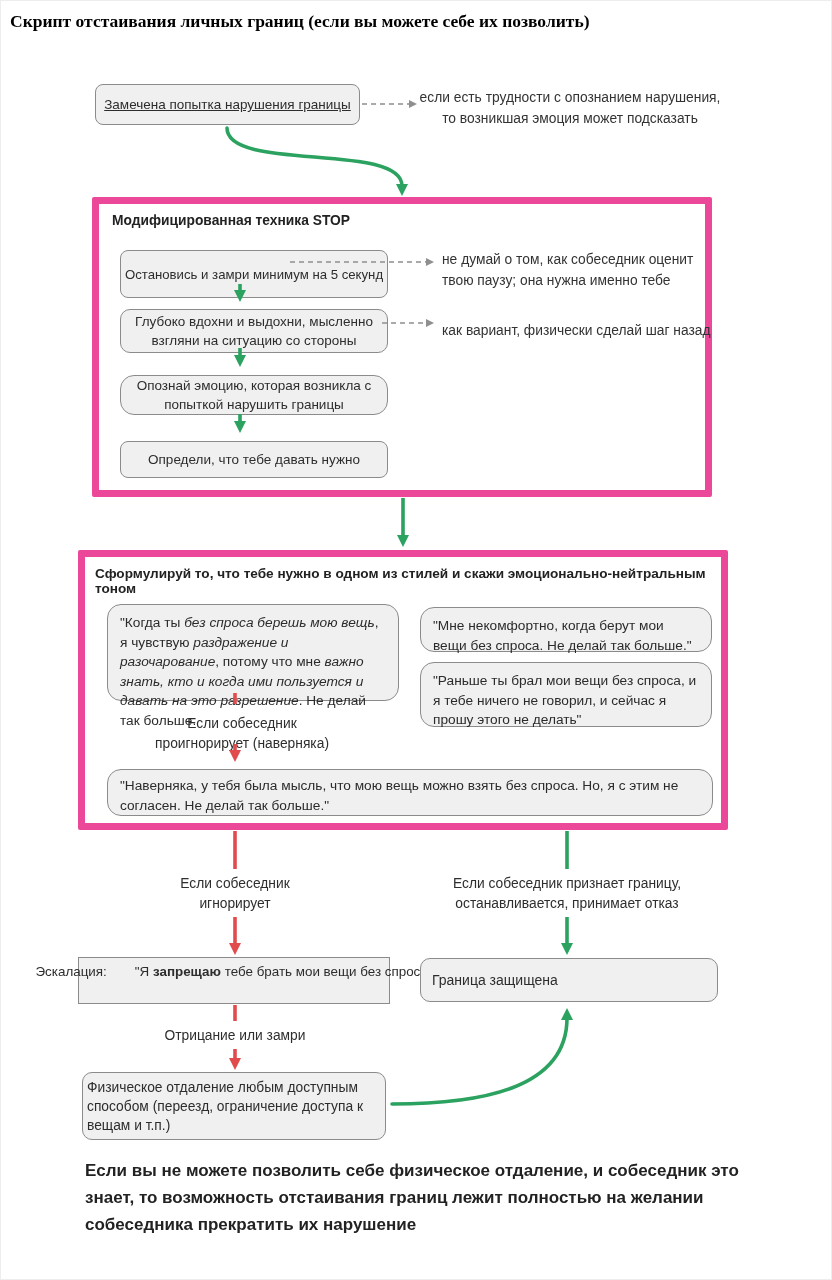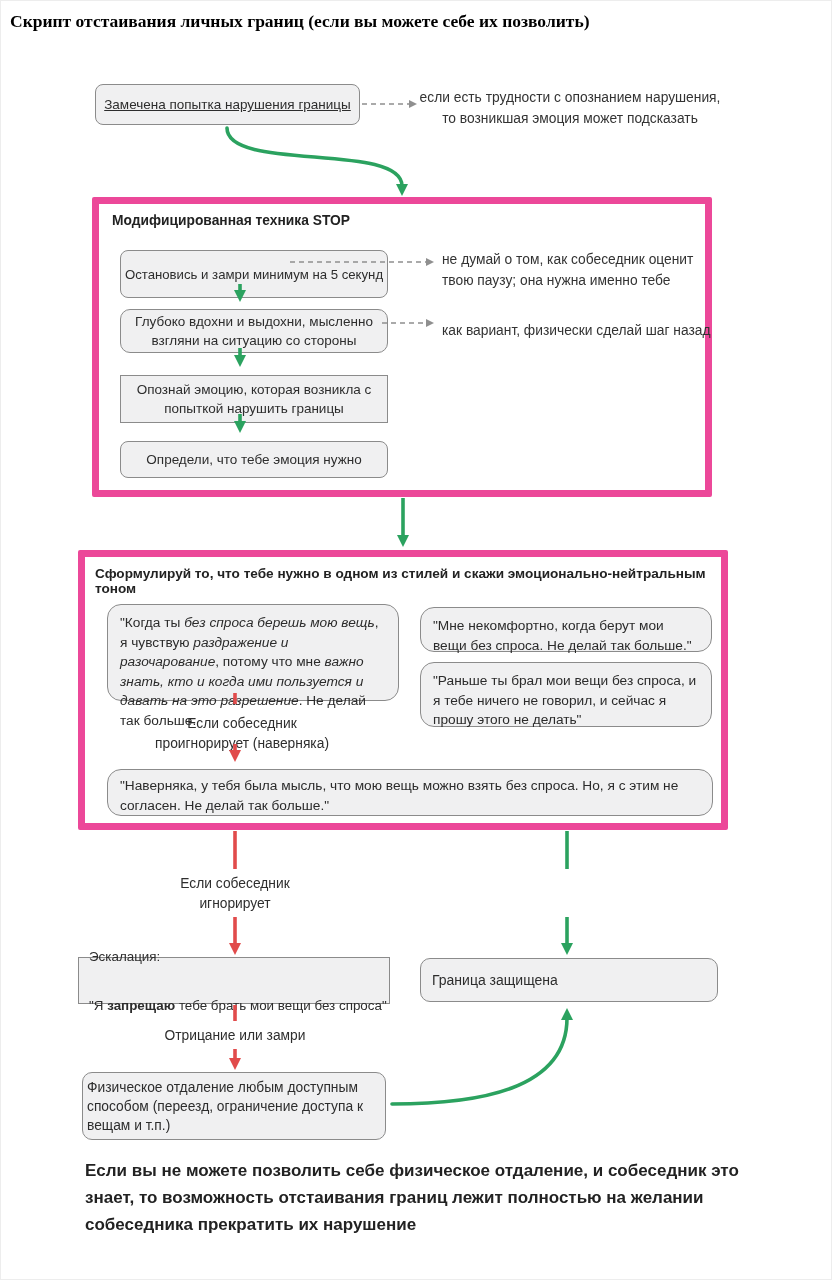--- a/index.html
+++ b/index.html
@@ -46,23 +46,23 @@
   <div class="abs node" style="left:95px;top:84px;width:265px;height:41px;border-radius:8px;text-decoration:underline;">Замечена попытка нарушения границы</div>
   <div class="abs note center" style="left:418px;top:87px;width:304px;">если есть трудности с опознанием нарушения,
 то возникшая эмоция может подсказать</div>
 
   <div class="abs container" style="left:92px;top:197px;width:620px;height:300px;">
     <div class="abs container-header" style="left:13px;top:9px;">Модифицированная техника STOP</div>
 
     <div class="abs node" style="left:21px;top:46px;width:268px;height:48px;border-radius:8px;font-size:13.2px;">Остановись и замри минимум на 5 секунд</div>
     <div class="abs node" style="left:21px;top:105px;width:268px;height:44px;border-radius:10px;">Глубоко вдохни и выдохни, мысленно
 взгляни на ситуацию со стороны</div>
-    <div class="abs node" style="left:21px;top:171px;width:268px;height:48px;border-radius:0;">Опознай эмоцию, которая возникла с
+    <div class="abs node" style="left:21px;top:171px;width:268px;height:40px;border-radius:14px;">Опознай эмоцию, которая возникла с
 попыткой нарушить границы</div>
-    <div class="abs node" style="left:21px;top:237px;width:268px;height:37px;border-radius:8px;">Определи, что тебе эмоция нужно</div>
+    <div class="abs node" style="left:21px;top:237px;width:268px;height:37px;border-radius:8px;">Определи, что тебе давать нужно</div>
 
     <div class="abs note" style="left:343px;top:45px;width:270px;">не думай о том, как собеседник оценит
 твою паузу; она нужна именно тебе</div>
     <div class="abs note" style="left:343px;top:116px;width:280px;">как вариант, физически сделай шаг назад</div>
   </div>
 
   <div class="abs container" style="left:78px;top:550px;width:650px;height:280px;padding-left:8px;">
     <div class="abs container-header" style="left:10px;top:9px;width:632px;font-size:13.6px;">Сформулируй то, что тебе нужно в одном из стилей и скажи эмоционально-нейтральным тоном</div>
 
     <div class="abs quote" style="left:22px;top:47px;width:292px;height:97px;"><span>"Когда ты </span><span style="font-style: italic;">без спроса берешь мою вещь</span><span>, я чувствую </span><span style="font-style: italic;">раздражение и разочарование</span><span>, потому что мне </span><span style="font-style: italic;">важно знать, кто и когда ими пользуется и давать на это разрешение</span><span>. Не делай так больше.</span></div>
@@ -70,22 +70,24 @@
     <div class="abs quote" style="left:335px;top:105px;width:292px;height:65px;">"Раньше ты брал мои вещи без спроса, и я тебе ничего не говорил, и сейчас я прошу этого не делать"</div>
 
     <div class="abs flowlabel" style="left:37px;top:157px;width:240px;">Если собеседник
 проигнорирует (наверняка)</div>
 
     <div class="abs quote" style="left:22px;top:212px;width:606px;height:47px;line-height:20px;padding:6px 12px;">"Наверняка, у тебя была мысль, что мою вещь можно взять без спроса. Но, я с этим не согласен. Не делай так больше."</div>
   </div>
 
   <div class="abs flowlabel" style="left:145px;top:874px;width:180px;">Если собеседник
 игнорирует</div>
+  <div class="abs flowlabel" style="left:427px;top:874px;width:280px;">Если собеседник признает границу,
+останавливается, принимает отказ</div>
 
-  <div class="abs node leftalign" style="left:78px;top:957px;width:312px;height:47px;border-radius:0;padding:3px 10px;flex-direction:column;align-items:flex-start;justify-content:center;line-height:21px;font-size:13.4px;gap:28px;">
+  <div class="abs node leftalign" style="left:78px;top:957px;width:312px;height:47px;border-radius:0;padding:3px 10px;align-items:flex-start;justify-content:center;line-height:21px;font-size:13.4px;gap:28px;">
     <div>Эскалация:</div>
     <div style="white-space:nowrap;"><span>"Я </span><span style="font-weight: bold;">запрещаю</span><span> тебе брать мои вещи без спроса"</span></div>
   </div>
 
   <div class="abs node leftalign" style="left:420px;top:958px;width:298px;height:44px;border-radius:10px;padding:0 11px;font-size:14px;">Граница защищена</div>
 
   <div class="abs flowlabel" style="left:135px;top:1026px;width:200px;">Отрицание или замри</div>
 
   <div class="abs node leftalign" style="left:82px;top:1072px;width:304px;height:68px;border-radius:10px;padding:6px 4px;font-size:13.8px;">Физическое отдаление любым доступным
 способом (переезд, ограничение доступа к

